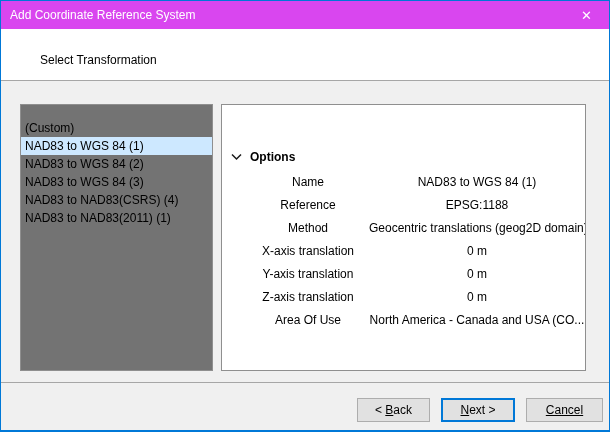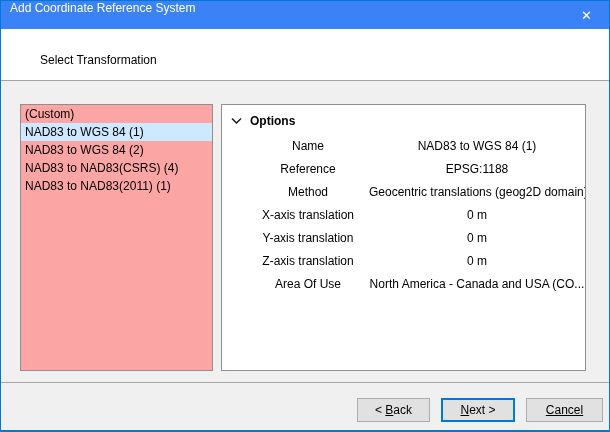--- a/index.html
+++ b/index.html
@@ -18,23 +18,24 @@
     border-bottom-width: 2px;
     overflow: hidden;
     font-size: 12px;
     color: #000;
   }
   
   .titlebar {
     position: absolute;
     left: 0; top: 0; right: 0;
     height: 28px;
-    background: #3b82f6;
+    background: #d946ef;
     color: #ffffff;
     display: flex;
+    align-items: center;
   }
   .titlebar-text {
     padding-left: 9px;
     font-size: 12px;
     white-space: nowrap;
   }
   .close-btn {
     margin-left: auto;
     width: 45px;
     height: 28px;
@@ -59,23 +60,23 @@
     left: 39px;
     top: 24px;
     font-size: 12px;
   }
   
   .listbox {
     position: absolute;
     left: 19px; top: 103px;
     width: 193px; height: 267px;
     box-sizing: border-box;
-    background: #fca5a5;
+    background: #737373;
     border: 1px solid #8f8f8f;
-    padding-top: 0;
+    padding-top: 14px;
     overflow: hidden;
   }
   .list-item {
     height: 18px;
     line-height: 18px;
     padding-left: 4px;
     white-space: nowrap;
     cursor: default;
   }
   .list-item.selected { background: #cde8ff; }
@@ -87,20 +88,21 @@
     box-sizing: border-box;
     background: #ffffff;
     border: 1px solid #8f8f8f;
     overflow: hidden;
   }
   .options-header {
     display: flex;
     align-items: center;
     padding: 9px 0 0 9px;
     cursor: default;
+    margin-top: 36px;
   }
   .options-header .chev {
     width: 11px; height: 8px;
     margin-right: 8px;
     display: inline-flex;
     align-items: center;
   }
   .options-title { font-weight: bold; }
   .opt-rows { margin-top: 7px; }
   .opt-row {
@@ -160,20 +162,21 @@
   </div>
 
   <div class="header">
     <span class="header-subtitle">Select Transformation</span>
   </div>
 
   <div class="listbox">
     <div class="list-item">(Custom)</div>
     <div class="list-item selected">NAD83 to WGS 84 (1)</div>
     <div class="list-item">NAD83 to WGS 84 (2)</div>
+    <div class="list-item">NAD83 to WGS 84 (3)</div>
     <div class="list-item">NAD83 to NAD83(CSRS) (4)</div>
     <div class="list-item">NAD83 to NAD83(2011) (1)</div>
   </div>
 
   <div class="options">
     <div class="options-header">
       <span class="chev">
         <svg width="11" height="8" viewBox="0 0 11 8">
             <polyline points="1,1.5 5.5,6 10,1.5" fill="none" stroke="#1a1a1a" stroke-width="1.5"></polyline>
           </svg>

